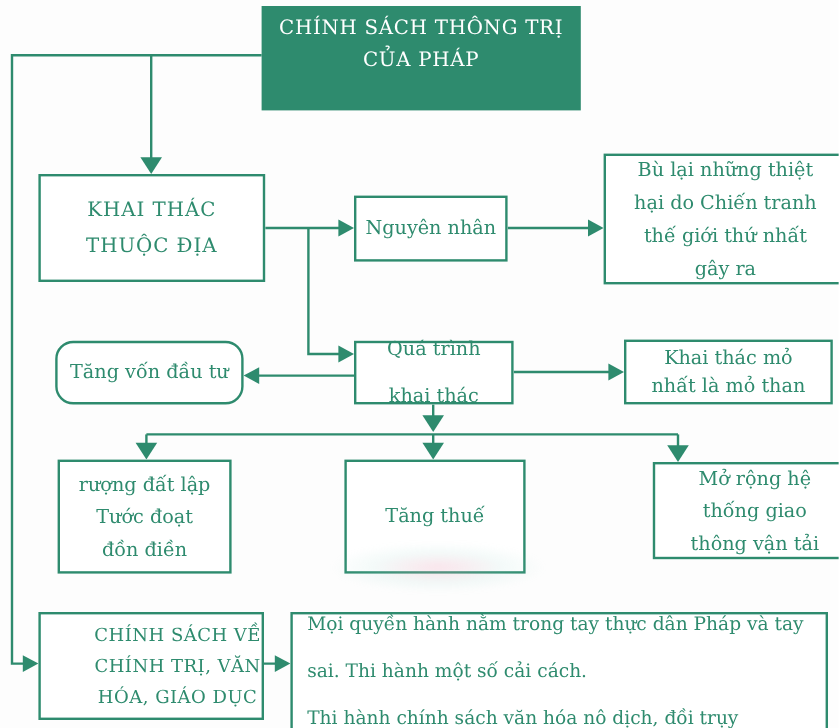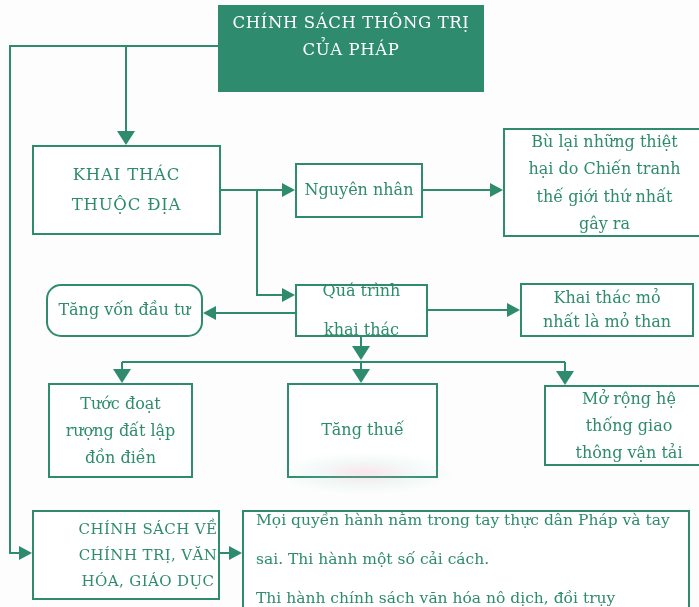--- a/index.html
+++ b/index.html
@@ -126,22 +126,22 @@
     <div class="ln">Quá trình</div>
     <div class="ln">khai thác</div>
   </div>
 
   <div class="node n-khai-thac-mo">
     <div class="ln">Khai thác mỏ</div>
     <div class="ln">nhất là mỏ than</div>
   </div>
 
   <div class="node n-tuoc-doat">
+    <div class="ln">rượng đất lập</div>
     <div class="ln">Tước đoạt</div>
-    <div class="ln">rượng đất lập</div>
     <div class="ln">đồn điền</div>
   </div>
 
   <div class="node n-tang-thue">
     <div>Tăng thuế</div>
   </div>
 
   <div class="node n-mo-rong">
     <div class="ln">Mở rộng hệ</div>
     <div class="ln">thống giao</div>

